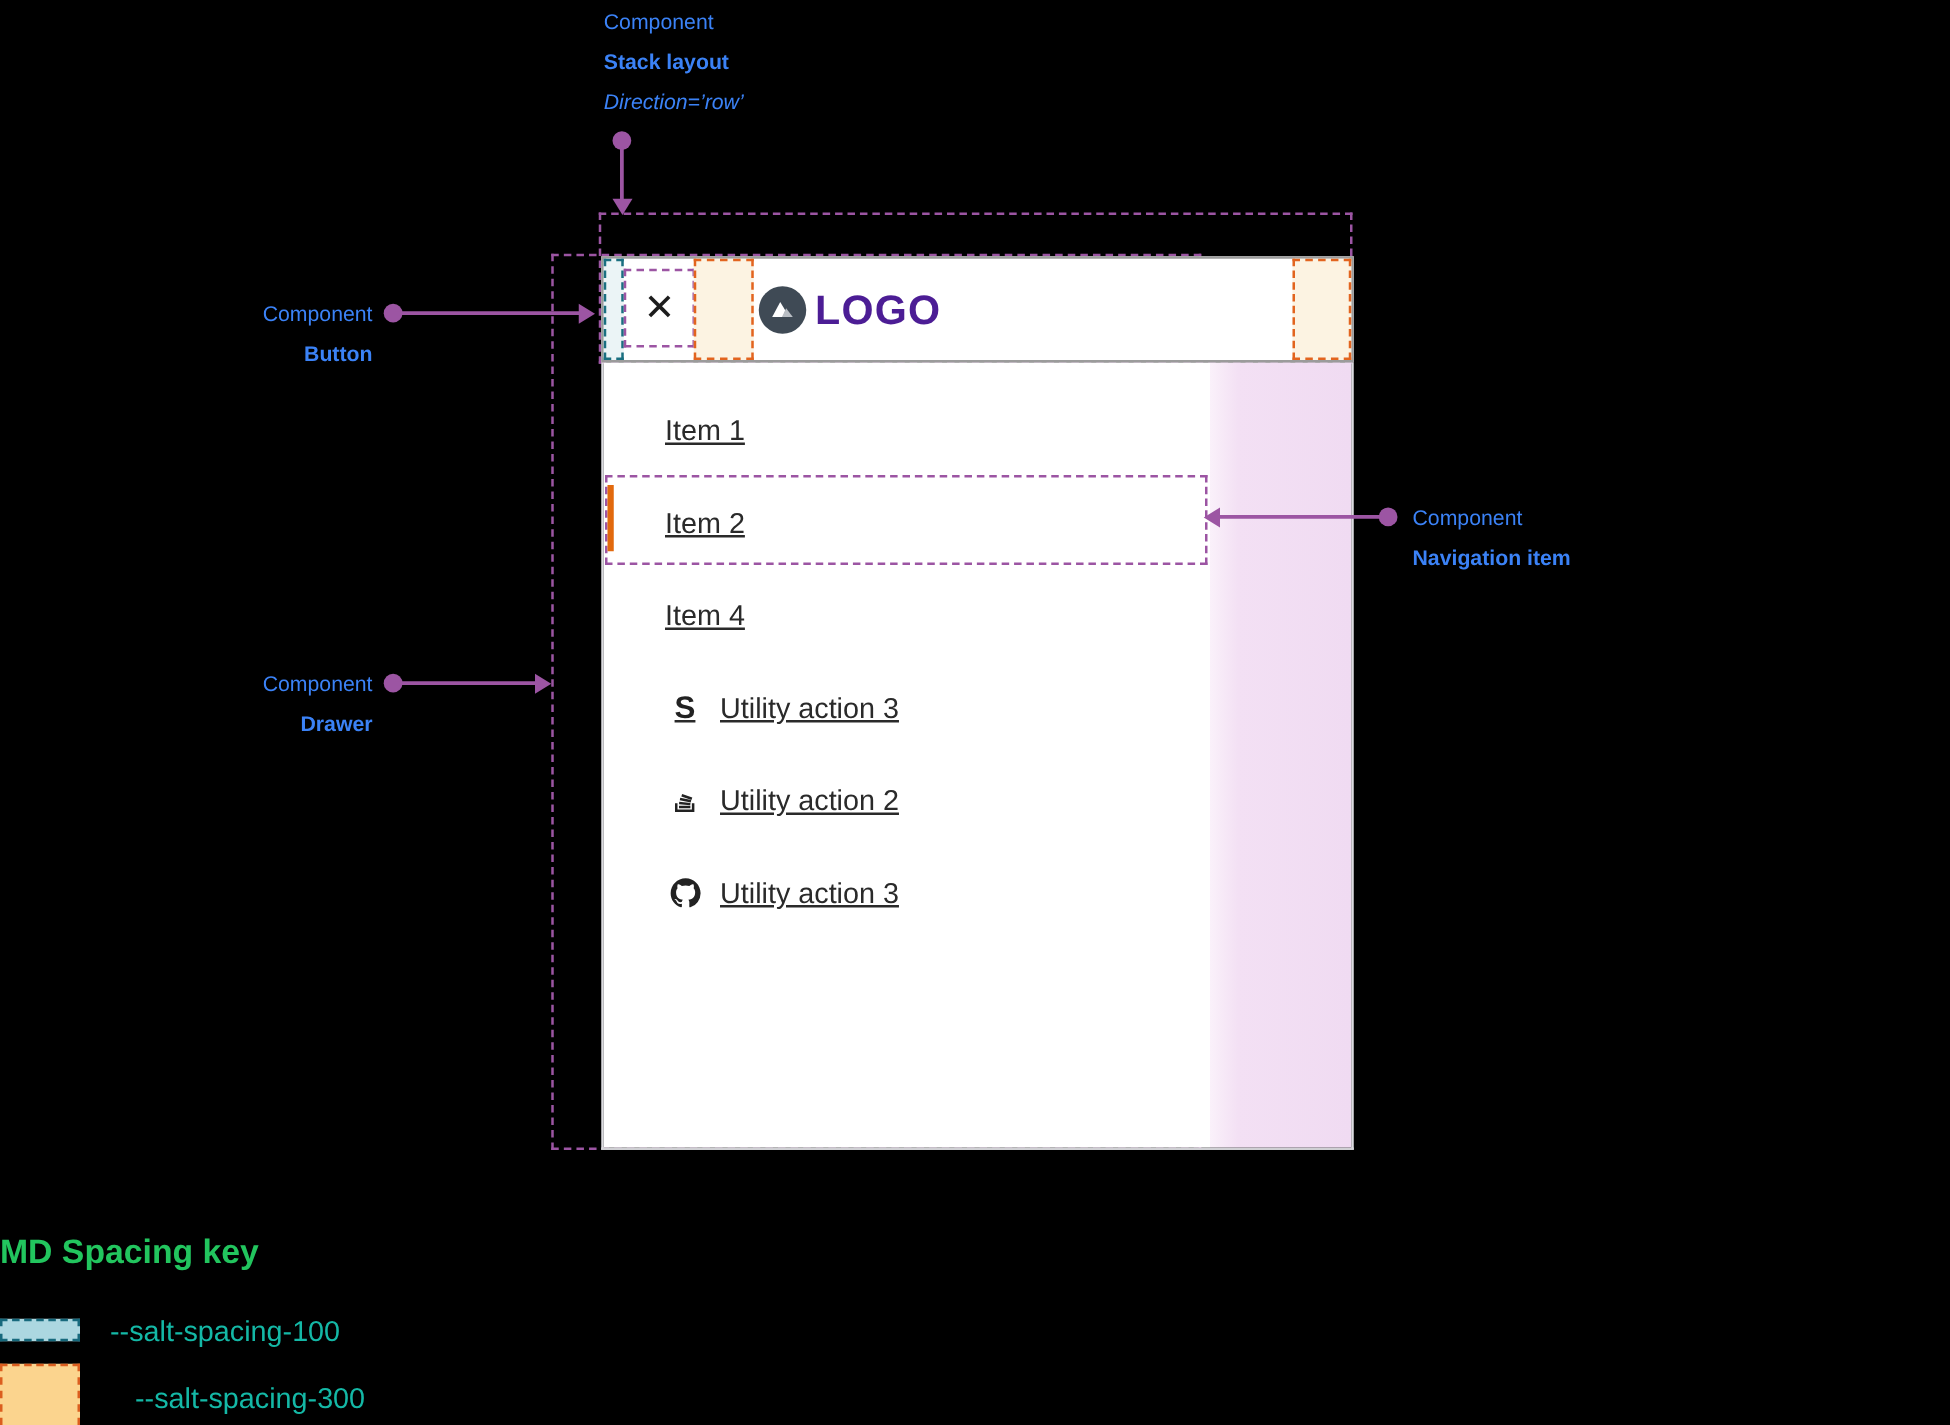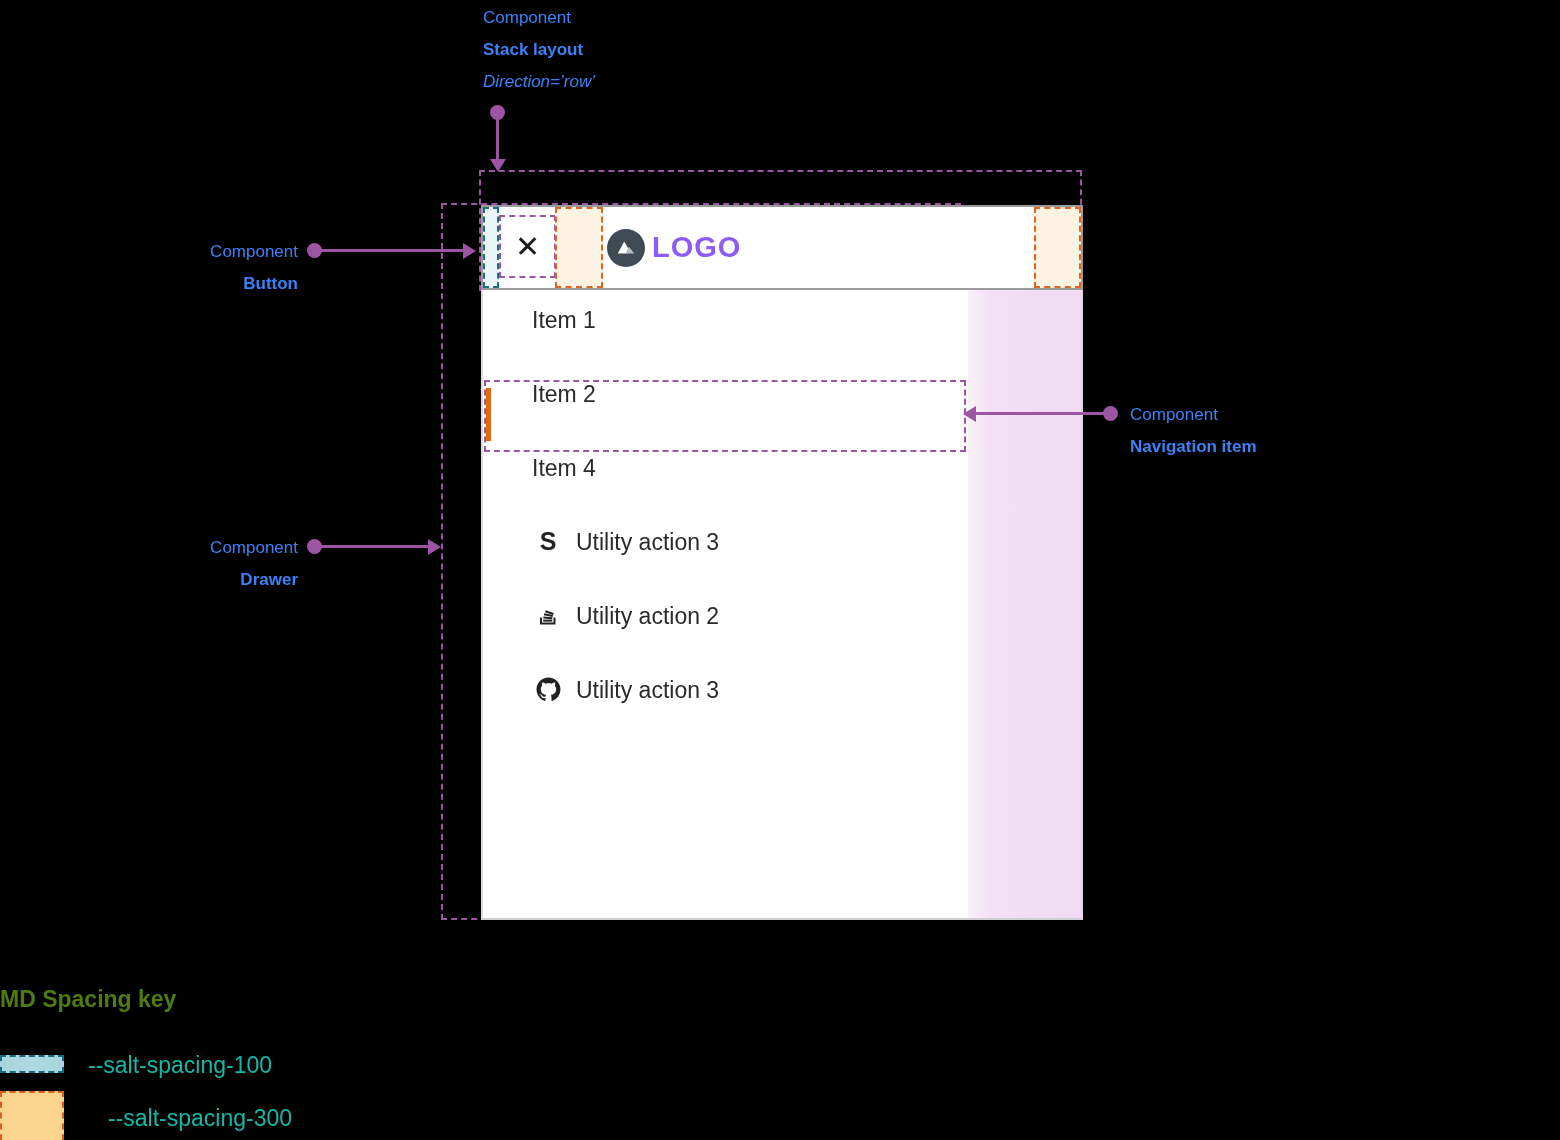--- a/index.html
+++ b/index.html
@@ -31,37 +31,37 @@
   .sp100{position:absolute;left:0;top:0;bottom:0;width:16px;background:#EBF4F6;
     border:2px dashed #1A6F80;box-sizing:border-box;}
   .close-outline{position:absolute;left:16px;top:8px;width:57px;height:63px;
     border:2px dashed #9C55A3;box-sizing:border-box;display:flex;align-items:center;justify-content:center;}
   .close-glyph{font-size:30px;color:#1C1C1C;line-height:1;}
   .sp300{background:#FCF3E2;border:2px dashed #E2641F;box-sizing:border-box;position:absolute;top:0;bottom:0;}
   .sp300.left{left:72px;width:48px;}
   .sp300.right{right:0;width:47px;}
   .logo-wrap{position:absolute;left:124px;top:0;bottom:0;display:flex;align-items:center;}
   .logo-circle{width:38px;height:38px;border-radius:50%;background:#3F4A55;display:flex;align-items:center;justify-content:center;}
-  .logo-text{margin-left:7px;font-size:29px;font-weight:800;letter-spacing:1px;color:#8b5cf6;}
+  .logo-text{margin-left:7px;font-size:33px;font-weight:800;letter-spacing:1px;color:#4c1d95;}
   #app-body{position:relative;height:630px;box-sizing:border-box;
     border-left:2px solid #DCDCE0;border-right:2px solid #DCDCE0;border-bottom:2px solid #CFCFD3;}
   #drawer-panel{position:absolute;left:0;top:0;width:485px;height:100%;background:#fff;}
   #page-behind{position:absolute;left:485px;right:0;top:0;height:100%;
     background:linear-gradient(90deg,#FAF1FA 0%,#F3E0F4 20%,#F0DBF2 100%);}
   .rows{position:absolute;left:0;top:17px;width:485px;}
-  .row{height:74px;display:flex;align-items:flex-start;font-size:23px;color:#2A2A2A;}
+  .row{height:74px;display:flex;align-items:center;font-size:23px;color:#2A2A2A;text-decoration:underline;}
   .row.nav{padding-left:49px;}
   .row.util{padding-left:52px;}
   .util-icon{width:26px;display:flex;align-items:center;justify-content:center;margin-right:15px;color:#222;}
   .s-glyph{font-size:25px;font-weight:600;color:#222;line-height:1;}
   #navitem-outline{position:absolute;left:1px;top:90px;width:482px;height:72px;
     border:2px dashed #9C55A3;box-sizing:border-box;z-index:4;}
   #selected-bar{position:absolute;left:3px;top:98px;width:5px;height:53px;background:#E2690D;z-index:5;}
   
-  #legend-title{position:absolute;left:0;top:986px;font-size:23px;font-weight:bold;color:#4d7c0f;}
+  #legend-title{position:absolute;left:0;top:986px;font-size:27px;font-weight:bold;color:#22c55e;}
   .swatch{position:absolute;left:0;box-sizing:border-box;}
   #swatch-100{top:1055px;width:64px;height:18px;background:#ACD7E0;border:2px dashed #17697C;}
   #swatch-300{top:1091px;width:64px;height:60px;background:#FBD48E;border:2px dashed #DB5E1F;}
   .legend-label{position:absolute;left:88px;font-size:23px;line-height:26px;color:#14b8a6;}
   #legend-label-100{top:1052px;}
   #legend-label-300{top:1105px;margin-left:20px;}
   .arrow-layer{z-index:6;}
 </style>
 </head>
 <body>

